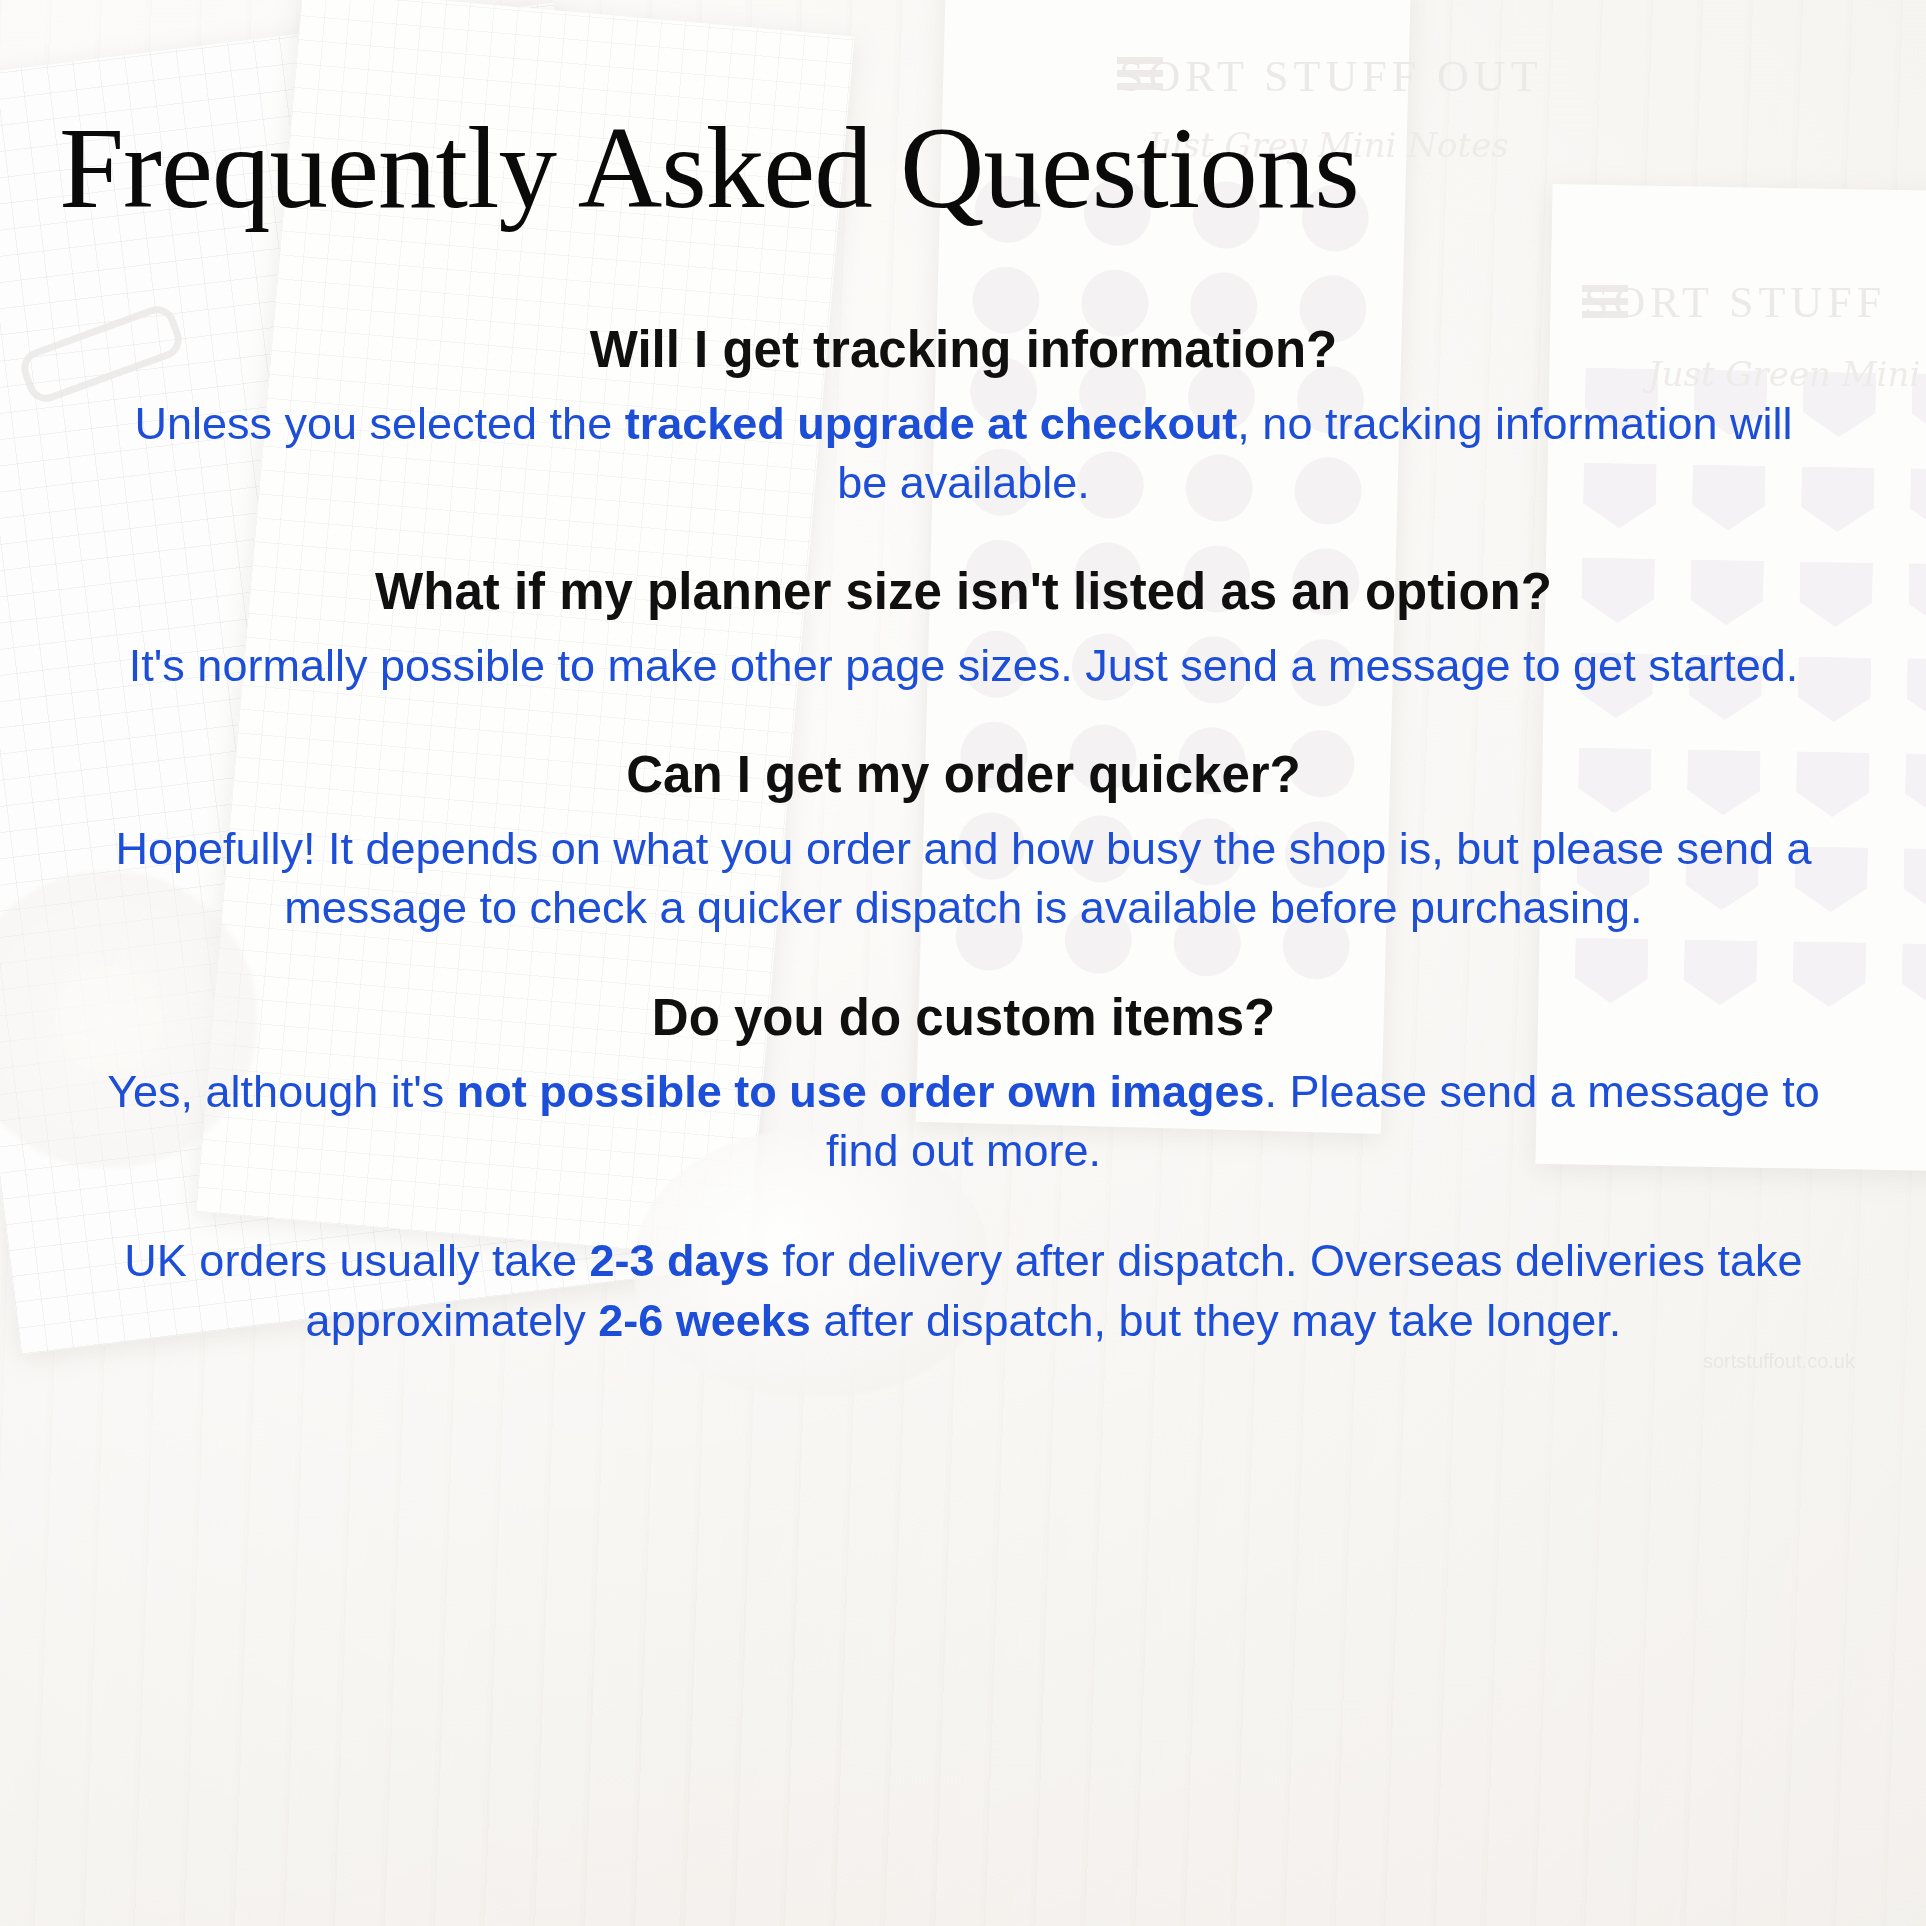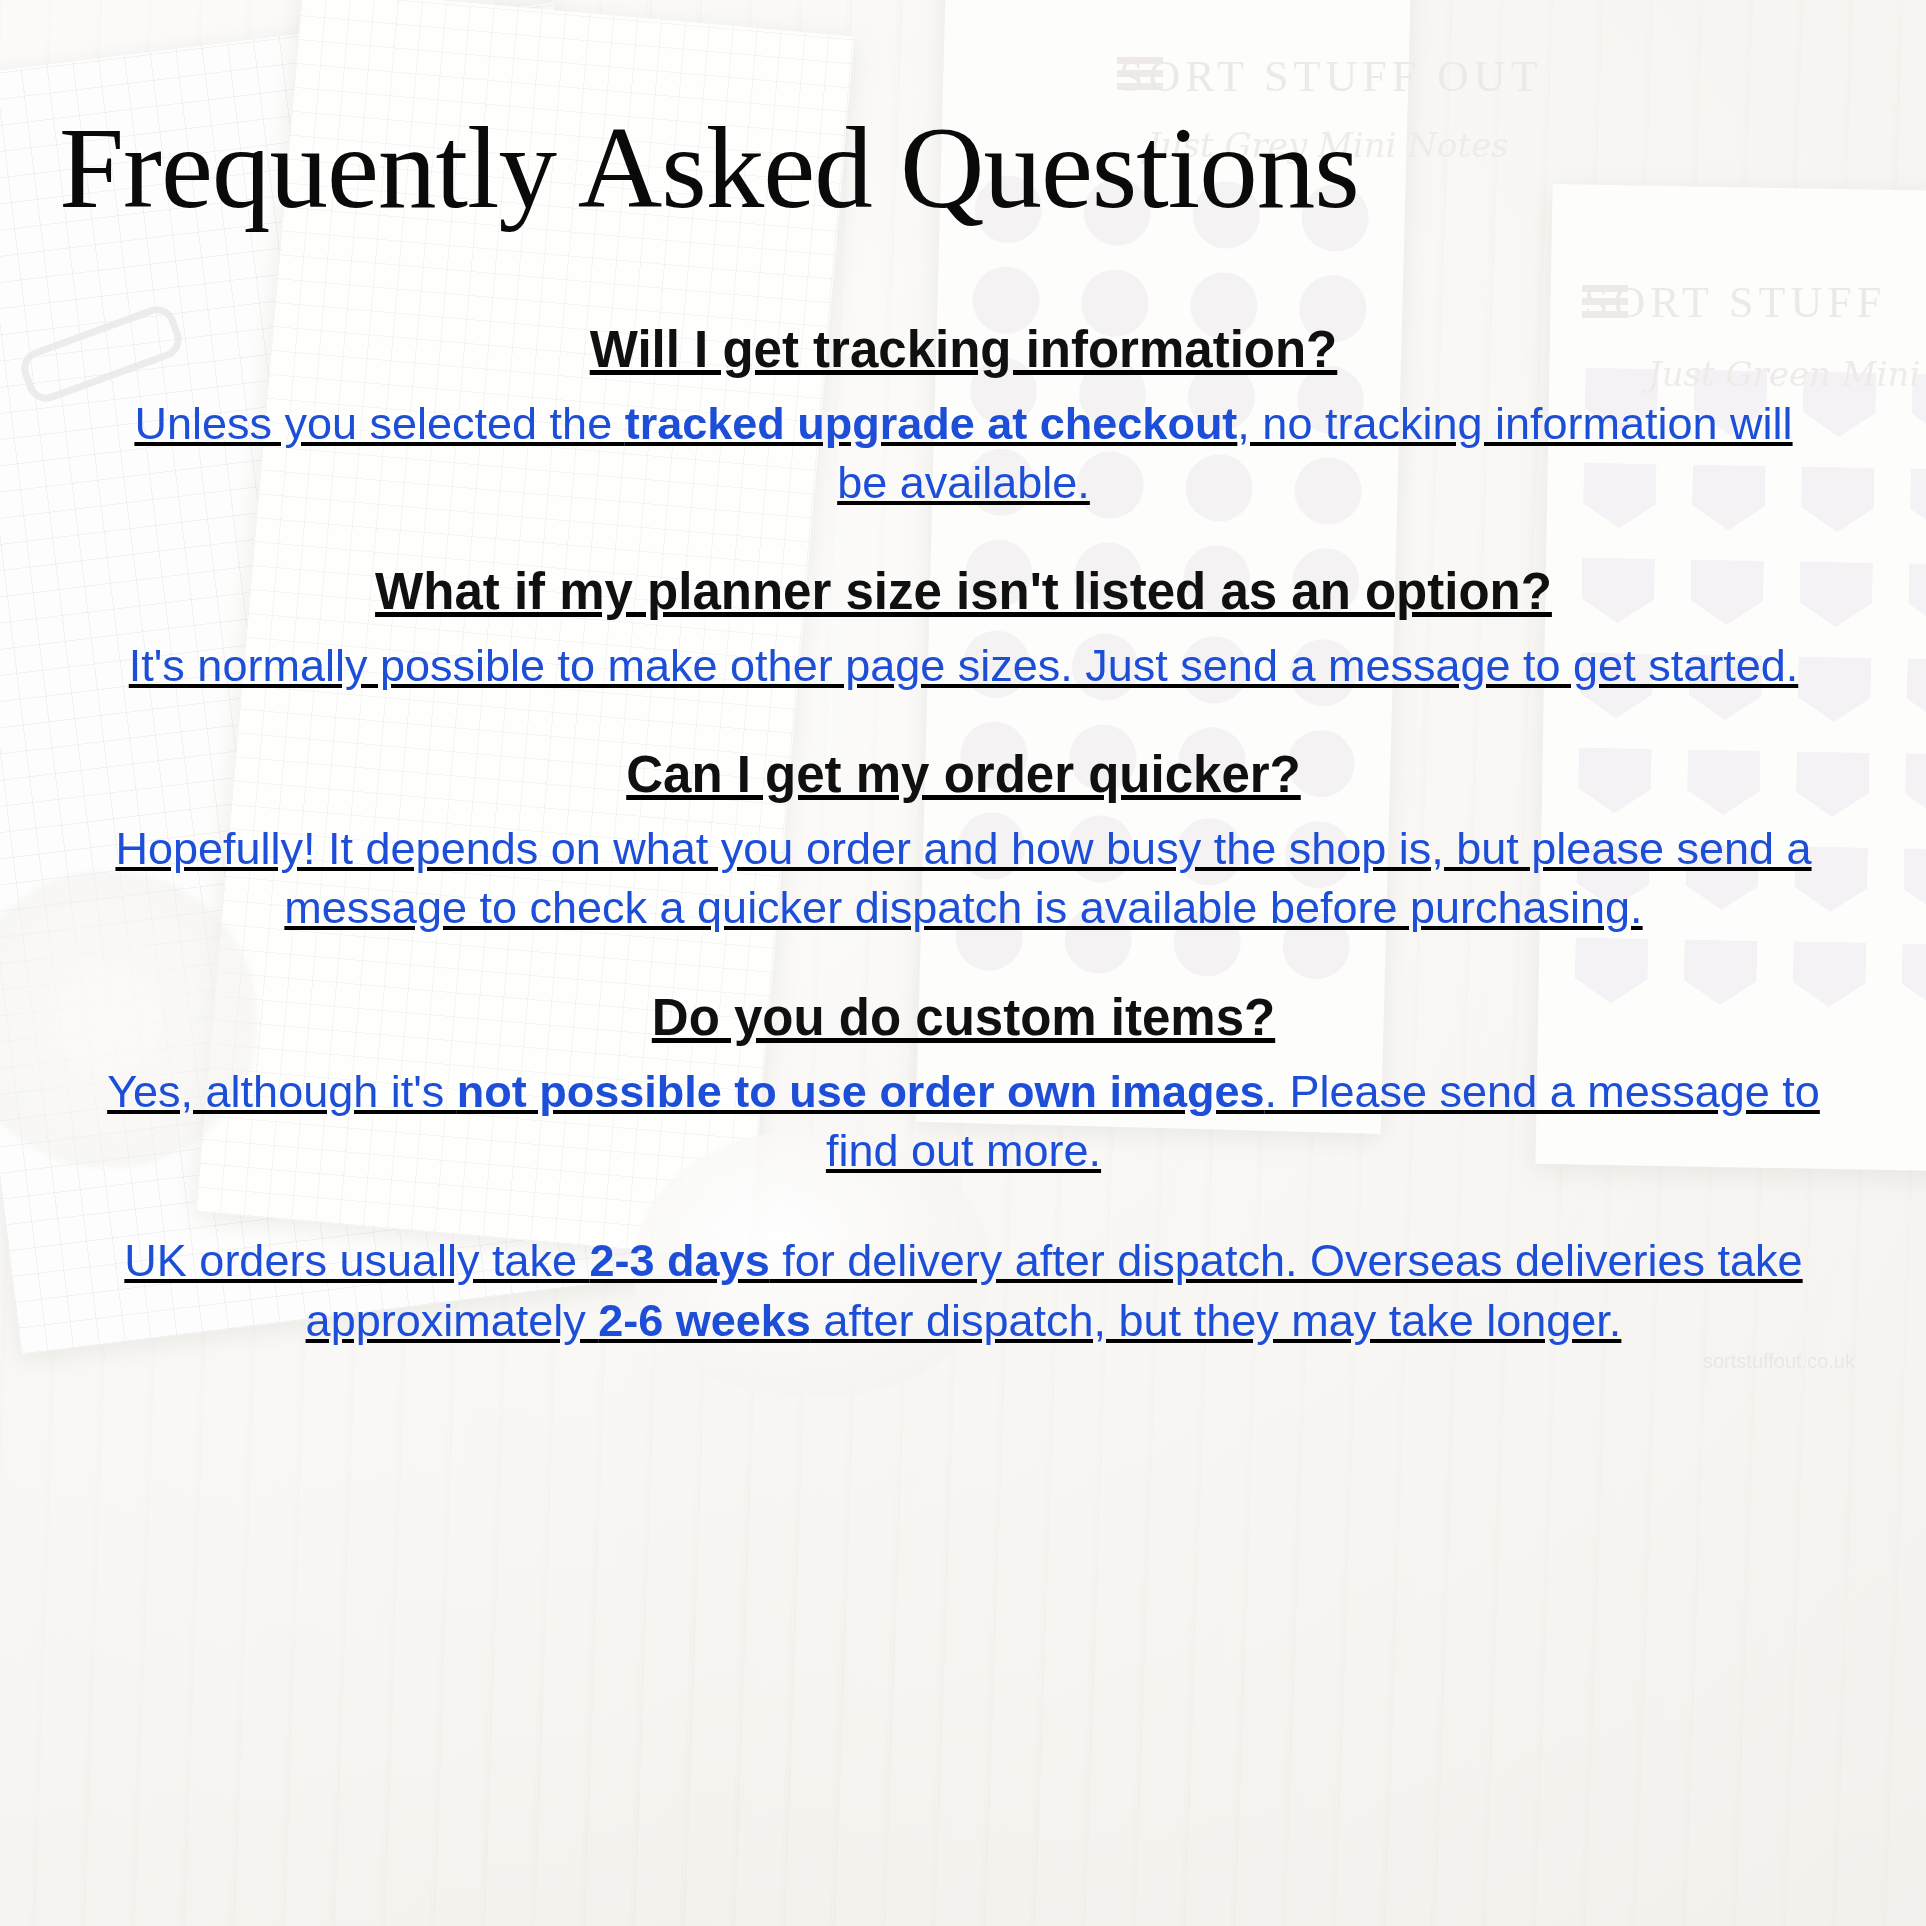--- a/index.html
+++ b/index.html
@@ -217,21 +217,21 @@
     color: #0a0a0a;
     letter-spacing: -1px;
     margin: 0;
     padding-top: 109px;
     line-height: 1.0;
   }
   .faq-list {
     margin-top: 95px;
     padding: 0 30px;
   }
-  .faq-item { margin-bottom: 51px; text-decoration: underline; }
+  .faq-item { margin-bottom: 51px; }
   .faq-q {
     text-align: center;
     font-size: 51px;
     font-weight: bold;
     color: #101010;
     margin: 0 0 14px 0;
     line-height: 1.15;
   }
   .faq-a {
     text-align: center;

